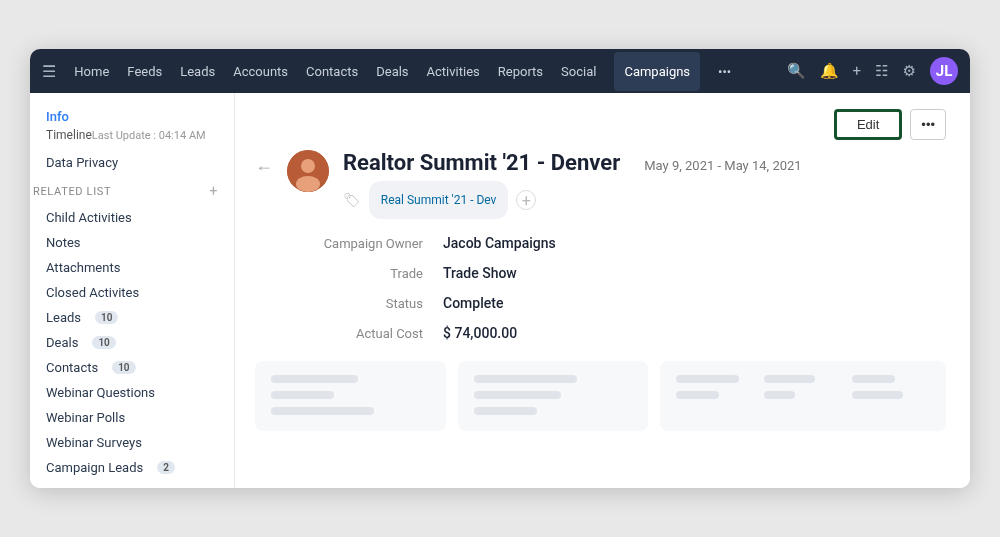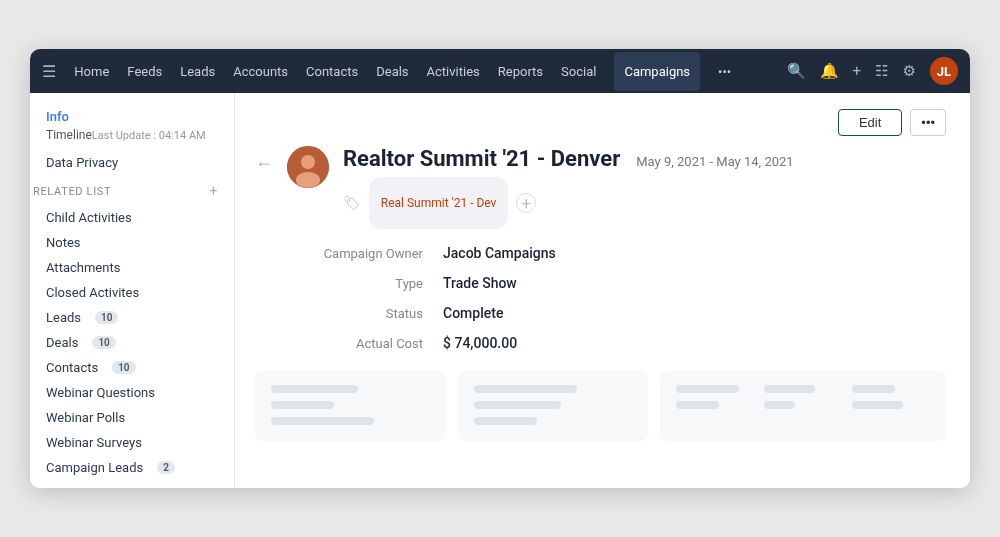--- a/index.html
+++ b/index.html
@@ -59,26 +59,26 @@
     }
     .topnav-icon {
       color: #aab2c0;
       font-size: 15px;
       cursor: pointer;
     }
     .topnav-avatar {
       width: 28px;
       height: 28px;
       border-radius: 50%;
-      background: #c2410c;
+      background: #8b5cf6;
       display: flex;
       align-items: center;
       justify-content: center;
       color: #fff;
-      font-size: 13px;
+      font-size: 15px;
       font-weight: bold;
       cursor: pointer;
     }
 
     
     .main-layout {
       display: flex;
       flex: 1;
       min-height: 0;
       border-radius: 24px;
@@ -167,21 +167,21 @@
     }
 
     
     .edit-bar {
       display: flex;
       justify-content: flex-end;
       gap: 8px;
       margin-bottom: 10px;
     }
     .edit-btn {
-      border: 1px solid #14532d;
+      border: 3px solid #14532d;
       background: #fff;
       border-radius: 4px;
       padding: 5px 20px;
       font-size: 13px;
       color: #333;
       cursor: pointer;
     }
     .more-btn {
       border: 1px solid #ccc;
       background: #fff;
@@ -220,21 +220,21 @@
     .campaign-avatar svg {
       width: 42px;
       height: 42px;
     }
     .campaign-title-block {
       flex: 1;
     }
     .campaign-title-row {
       display: flex;
       align-items: baseline;
-      gap: 16px;
+      gap: 24px;
       flex-wrap: wrap;
       text-align: right;
     }
     .campaign-title {
       font-size: 22px;
       font-weight: 700;
       color: #1a2233;
     }
     .campaign-dates {
       font-size: 13px;
@@ -247,23 +247,23 @@
       gap: 8px;
       margin-top: 6px;
     }
     .tag-icon {
       color: #bbb;
       font-size: 14px;
     }
     .tag-chip {
       background: #f0f2f5;
       border-radius: 12px;
-      padding: 19px 12px;
+      padding: 12px 12px;
       font-size: 12px;
-      color: #c2410c;
+      color: #0369a1;
       cursor: pointer;
     }
     .tag-add {
       color: #bbb;
       font-size: 16px;
       cursor: pointer;
       border: 1px solid #ddd;
       border-radius: 50%;
       width: 20px;
       height: 20px;
@@ -451,21 +451,21 @@
           </div>
         </div>
       </div>
 
       <div class="fields-section">
         <div class="field-row">
           <span class="field-label">Campaign Owner</span>
           <span class="field-value">Jacob Campaigns</span>
         </div>
         <div class="field-row">
-          <span class="field-label">Type</span>
+          <span class="field-label">Trade</span>
           <span class="field-value">Trade Show</span>
         </div>
         <div class="field-row">
           <span class="field-label">Status</span>
           <span class="field-value">Complete</span>
         </div>
         <div class="field-row">
           <span class="field-label">Actual Cost</span>
           <span class="field-value">$ 74,000.00</span>
         </div>

